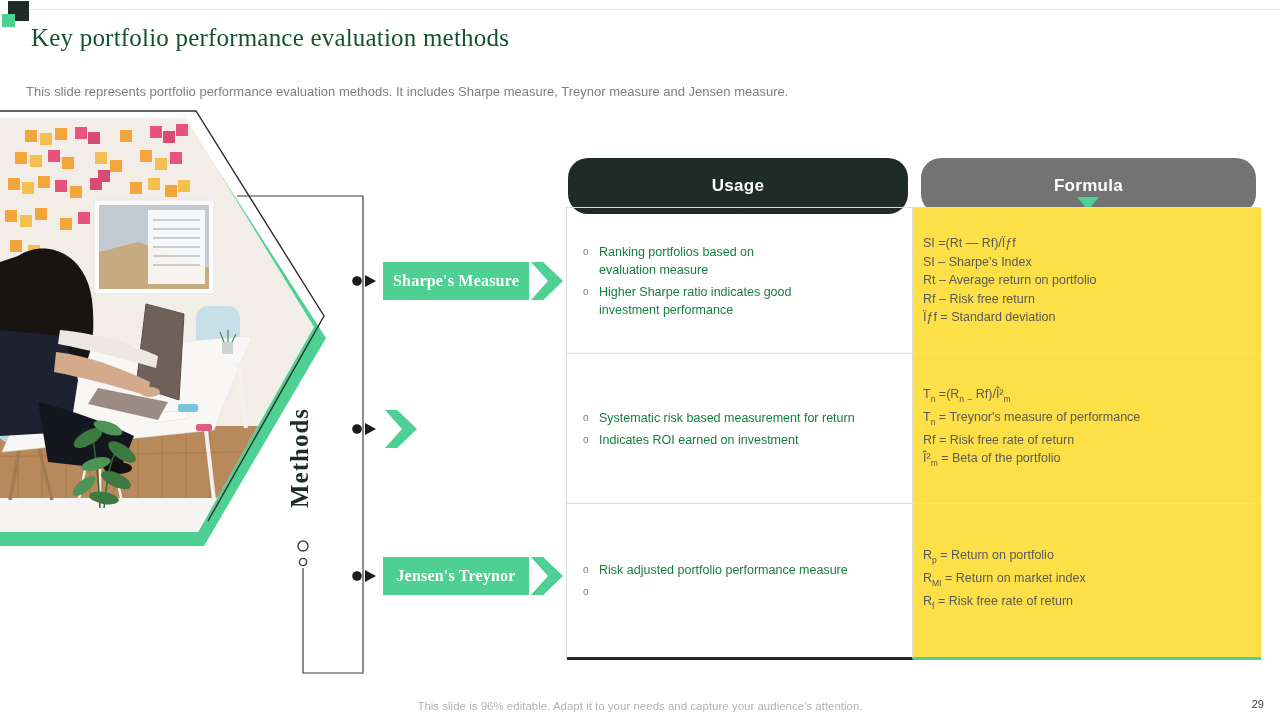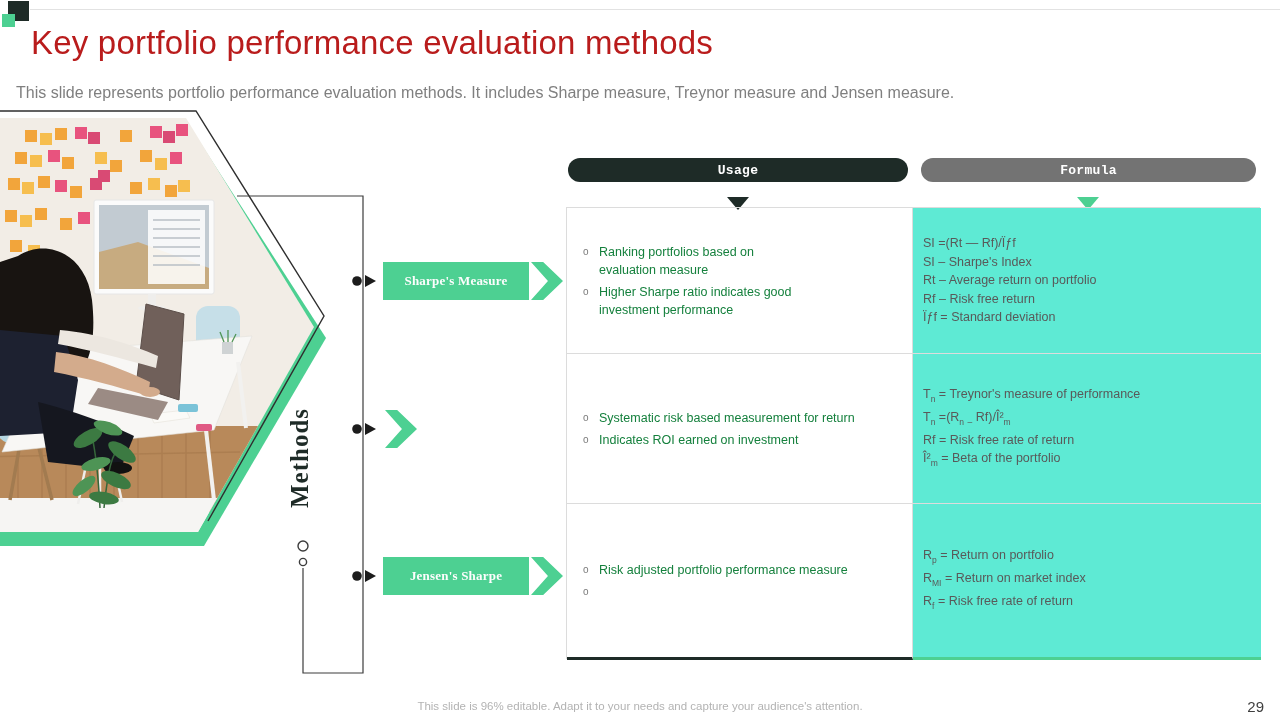--- a/index.html
+++ b/index.html
@@ -8,68 +8,68 @@
     background:#ffffff;overflow:hidden;
     font-family:"Liberation Sans",sans-serif;
   }
   
   .logo-dark{position:absolute;left:8px;top:1px;width:21px;height:20px;background:#1E2B27;}
   .logo-green{position:absolute;left:2px;top:14px;width:13px;height:13px;background:#4DD092;}
   .top-rule{position:absolute;left:30px;top:9px;width:1250px;height:1px;background:#e2e2e2;}
   
   .title{
     position:absolute;left:31px;top:24px;width:900px;
-    font-family:Liberation Sans, sans-serif;font-size:33px;font-weight:500;
-    color:#b91c1c;letter-spacing:.2px;
-  }
-  .subtitle{position:absolute;left:16px;top:84px;font-size:16px;color:#7f7f7f;text-align:right;}
+    font-family:Liberation Serif, serif;font-size:25px;font-weight:500;
+    color:#14532d;letter-spacing:.2px;
+  }
+  .subtitle{position:absolute;left:26px;top:84px;font-size:13px;color:#7f7f7f;text-align:right;}
   
   .pill{
-    position:absolute;top:158px;height:24px;border-radius:20px;
+    position:absolute;top:158px;height:56px;border-radius:20px;
     display:flex;align-items:center;justify-content:center;
-    font-family:Liberation Mono, monospace;font-weight:bold;font-size:13px;color:#fff;
+    font-family:Liberation Sans, sans-serif;font-weight:bold;font-size:17px;color:#fff;
     letter-spacing:.3px;
   }
   .pill-usage{left:568px;width:340px;background:#1E2B27;}
   .pill-formula{left:921px;width:335px;background:#737373;}
   .pill-pointer{position:absolute;top:197px;width:0;height:0;
     border-left:11px solid transparent;border-right:11px solid transparent;}
   .pointer-usage{left:727px;border-top:13px solid #1E2B27;}
   .pointer-formula{left:1077px;border-top:13px solid #4DD092;}
   
   .grid{
     position:absolute;left:566px;top:207px;width:694px;height:452px;
     display:grid;grid-template-columns:346px 348px;grid-template-rows:146px 150px 156px;
     border-top:1px solid #dcdcdc;border-left:1px solid #dcdcdc;border-right:1px solid #dcdcdc;
     box-sizing:border-box;
   }
   .cell{box-sizing:border-box;border-bottom:1px solid #dcdcdc;display:flex;flex-direction:column;justify-content:center;}
   .cell-usage{border-right:1px solid #dcdcdc;padding:8px 10px 8px 14px;}
-  .cell-formula{padding:8px 8px 8px 10px;background:#5eead4;}
+  .cell-formula{padding:8px 8px 8px 10px;background:#fde047;}
   .cell-usage.last{border-bottom:3px solid #1E2B27;}
   .cell-formula.last{border-bottom:3px solid #4DD092;}
   .bullet-item{display:flex;align-items:flex-start;margin:2px 0;}
   .bullet-glyph{width:16px;flex:none;font-size:10px;color:#7a7a7a;line-height:18px;text-align:left;padding-left:2px;}
   .bullet-text{font-size:12.5px;color:#15803d;line-height:18px;white-space:pre-line;}
   .formula-line{font-size:12.5px;color:#595959;line-height:18.5px;}
   .formula-line sub{font-size:8.5px;}
   
   .method{position:absolute;left:383px;height:38px;display:flex;}
   .method-body{
     width:146px;height:38px;background:#4DD092;display:flex;align-items:center;justify-content:center;
-    font-family:"Liberation Serif",serif;font-weight:bold;font-size:13px;color:#fdfdfd;letter-spacing:.2px;
+    font-family:"Liberation Serif",serif;font-weight:bold;font-size:16px;color:#fdfdfd;letter-spacing:.2px;
   }
   .method-tip{
     width:32px;height:38px;margin-left:2px;background:#4DD092;
     clip-path:polygon(0 0,38% 0,100% 50%,38% 100%,0 100%,53% 50%);
   }
   .m1{top:262px}.m2{top:410px}.m3{top:557px}
   
   .footer{position:absolute;left:0;right:0;top:700px;text-align:center;font-size:11.5px;color:#b3b3b3;}
-  .pageno{position:absolute;right:16px;top:698px;font-size:15px;color:#3f3f3f;}
+  .pageno{position:absolute;right:16px;top:698px;font-size:11px;color:#3f3f3f;}
   .art{position:absolute;left:0;top:0;width:1280px;height:720px;pointer-events:none;}
 </style>
 </head>
 <body>
 
 <div class="slide">
 
   <div class="logo-dark"></div>
   <div class="logo-green"></div>
   <div class="top-rule"></div>
@@ -245,21 +245,21 @@
   </svg>
 
   <div class="method m1">
     <div class="method-body">Sharpe's Measure</div>
     <div class="method-tip"></div>
   </div>
   <div class="method m2">
     <div class="method-tip"></div>
   </div>
   <div class="method m3">
-    <div class="method-body">Jensen's Sharpe</div>
+    <div class="method-body">Jensen's Treynor</div>
     <div class="method-tip"></div>
   </div>
 
   <div class="pill pill-usage">Usage</div>
   <div class="pill pill-formula">Formula</div>
   <div class="pill-pointer pointer-usage"></div>
   <div class="pill-pointer pointer-formula"></div>
 
   <div class="grid">
 
@@ -287,22 +287,22 @@
       <div class="bullet-item">
         <span class="bullet-glyph">o</span>
         <span class="bullet-text">Systematic risk based measurement for return</span>
       </div>
       <div class="bullet-item">
         <span class="bullet-glyph">o</span>
         <span class="bullet-text">Indicates ROI earned on investment</span>
       </div>
     </div>
     <div class="cell cell-formula">
+      <div class="formula-line">T<sub>n</sub> =(R<sub>n</sub> <sub>–</sub> Rf)/Î²<sub>m</sub></div>
       <div class="formula-line">T<sub>n</sub> = Treynor's measure of performance</div>
-      <div class="formula-line">T<sub>n</sub> =(R<sub>n</sub> <sub>–</sub> Rf)/Î²<sub>m</sub></div>
       <div class="formula-line">Rf = Risk free rate of return</div>
       <div class="formula-line">Î²<sub>m</sub> = Beta of the portfolio</div>
     </div>
 
     <div class="cell cell-usage last">
       <div class="bullet-item">
         <span class="bullet-glyph">o</span>
         <span class="bullet-text">Risk adjusted portfolio performance measure</span>
       </div>
       <div class="bullet-item">

